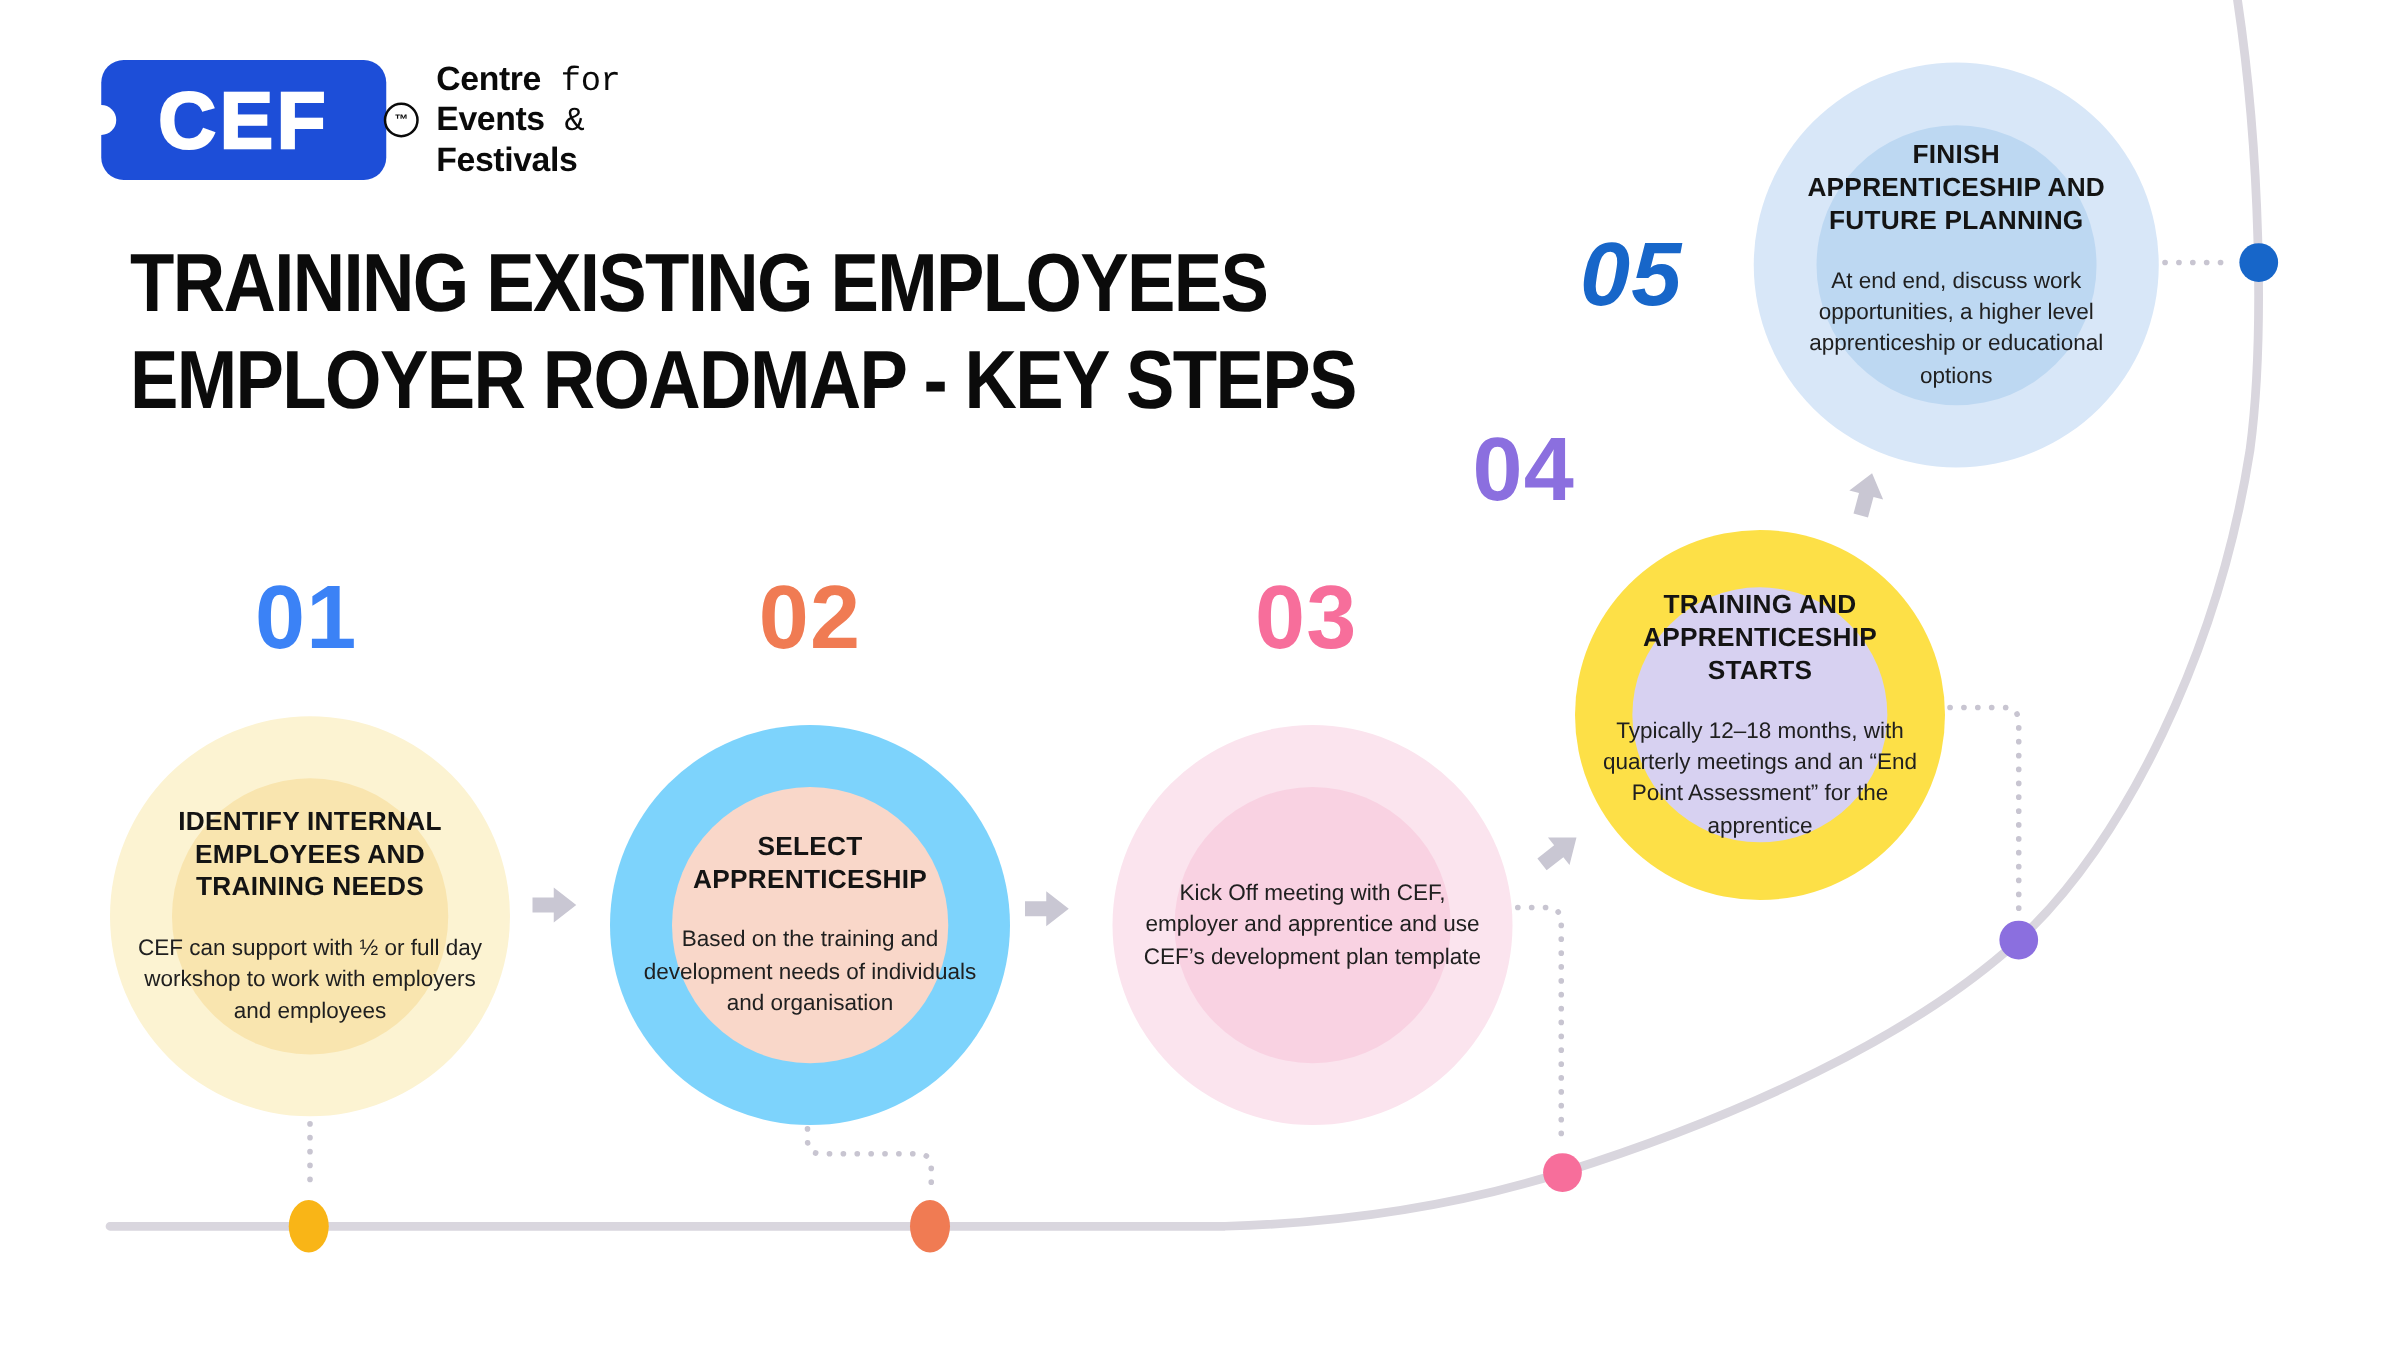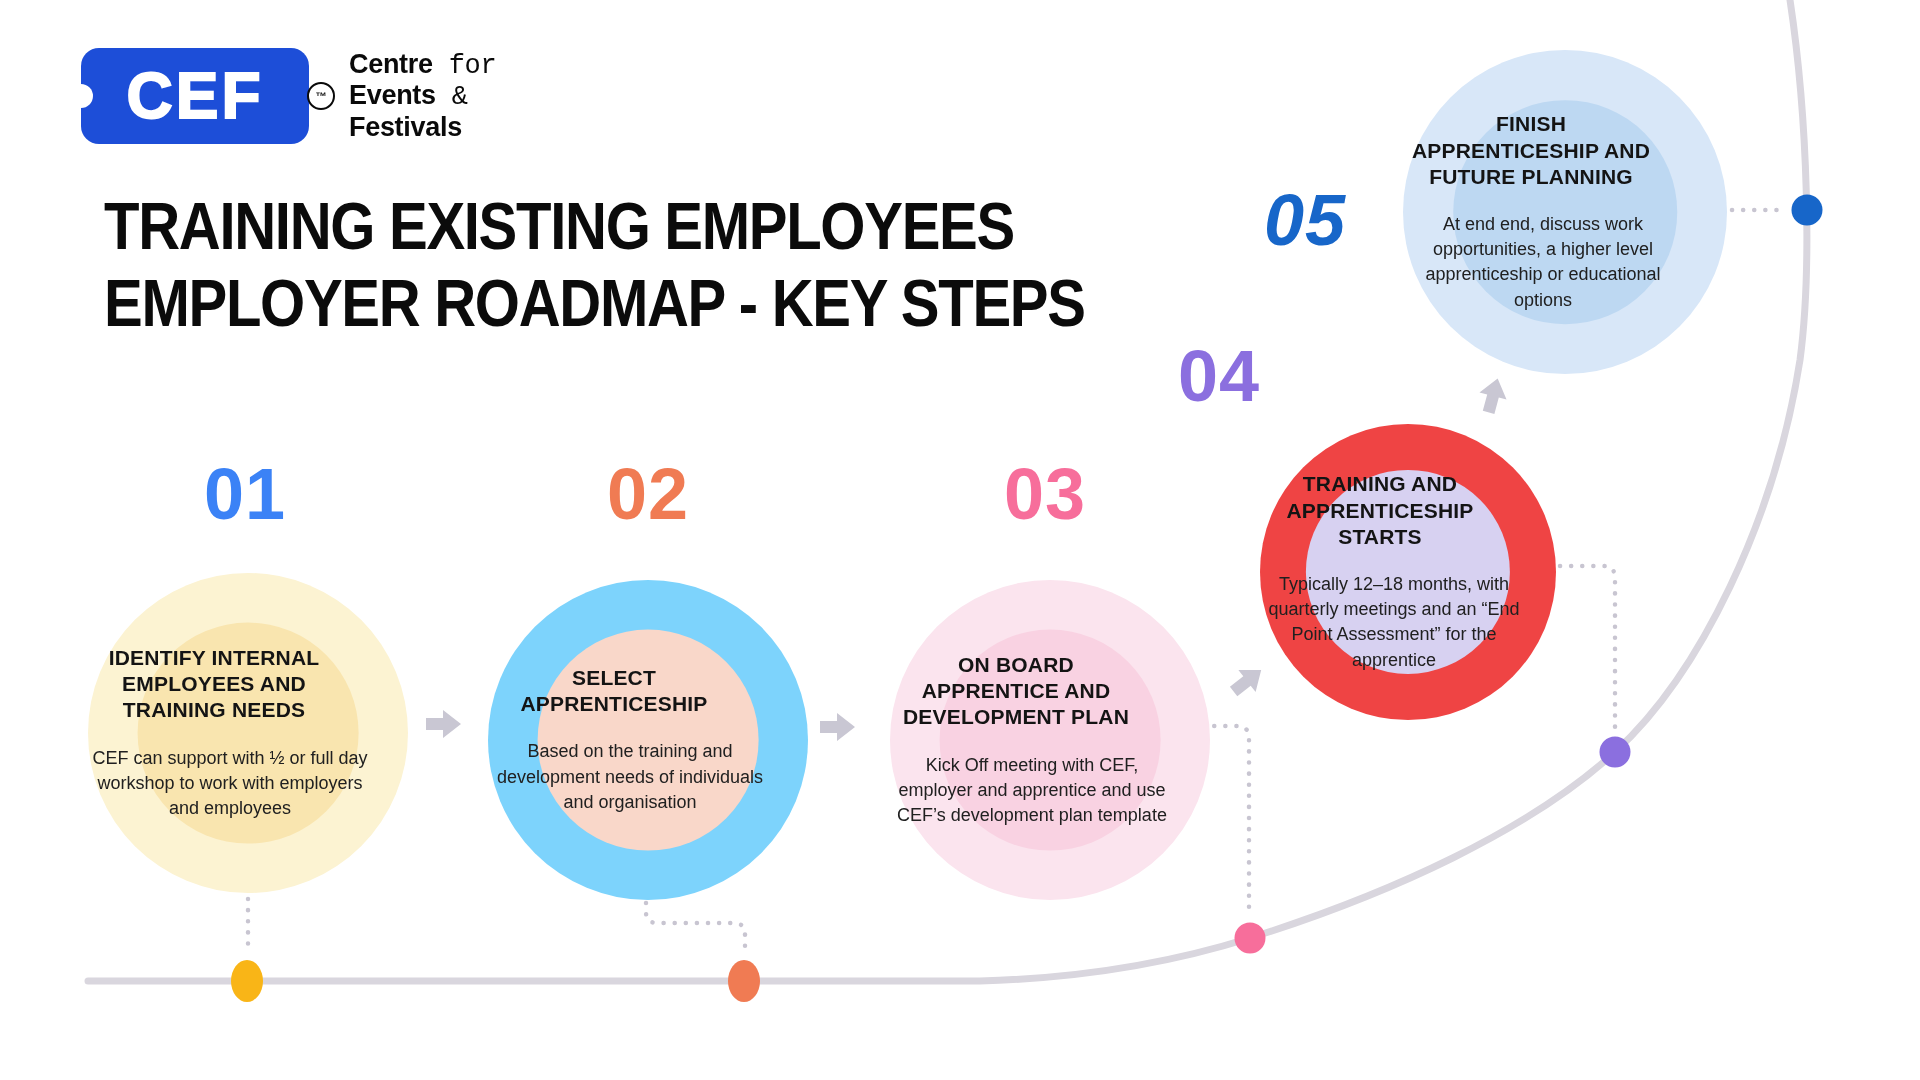--- a/index.html
+++ b/index.html
@@ -53,21 +53,21 @@
   .num5{left:1225px;top:184px;font-style:italic;}
 
   
   .circle{position:absolute;border-radius:50%;}
   .circle .inner{
     position:absolute;left:50%;top:50%;transform:translate(-50%,-50%);
     width:69%;height:69%;border-radius:50%;
   }
   .circle .content{
     position:absolute;inset:0;display:flex;flex-direction:column;
-    align-items:flex-start;justify-content:center;text-align:center;z-index:2;
+    align-items:center;justify-content:center;text-align:center;z-index:2;
   }
   .circle h3{
     margin:0 0 22px 0;width:252px;font-size:21px;line-height:1.25;
     font-weight:700;letter-spacing:0.2px;color:#141414;
   }
   .circle p{margin:0;width:284px;font-size:18px;line-height:1.4;font-weight:400;color:#202020;}
   .c1{left:88px; top:573px;width:320px;height:320px;}
   .c2{left:488px;top:580px;width:320px;height:320px;}
   .c3{left:890px;top:580px;width:320px;height:320px;}
   .c4{left:1260px;top:424px;width:296px;height:296px;}
@@ -139,26 +139,25 @@
     <div class="inner" style="background-color: rgb(249, 215, 201);"></div>
     <div class="content">
       <h3>SELECT APPRENTICESHIP</h3>
       <p>Based on the training and development needs of individuals and organisation</p>
     </div>
   </div>
 
   <div class="circle c3" style="background-color: rgb(251, 228, 238);">
     <div class="inner" style="background-color: rgb(249, 210, 226);"></div>
     <div class="content">
-      <h3>ON BOARD APPRENTICE AND DEVELOPMENT PLAN</h3>
       <p>Kick Off meeting with CEF, employer and apprentice and use CEF’s development plan template</p>
     </div>
   </div>
 
-  <div class="circle c4" style="background-color: #ef4444;">
+  <div class="circle c4" style="background-color: #fde047;">
     <div class="inner" style="background-color: rgb(215, 209, 241);"></div>
     <div class="content">
       <h3>TRAINING AND APPRENTICESHIP STARTS</h3>
       <p>Typically 12–18 months, with quarterly meetings and an “End Point Assessment” for the apprentice</p>
     </div>
   </div>
 
   <div class="circle c5" style="background-color: rgb(216, 231, 248);">
     <div class="inner" style="background-color: rgb(189, 216, 242);"></div>
     <div class="content">

